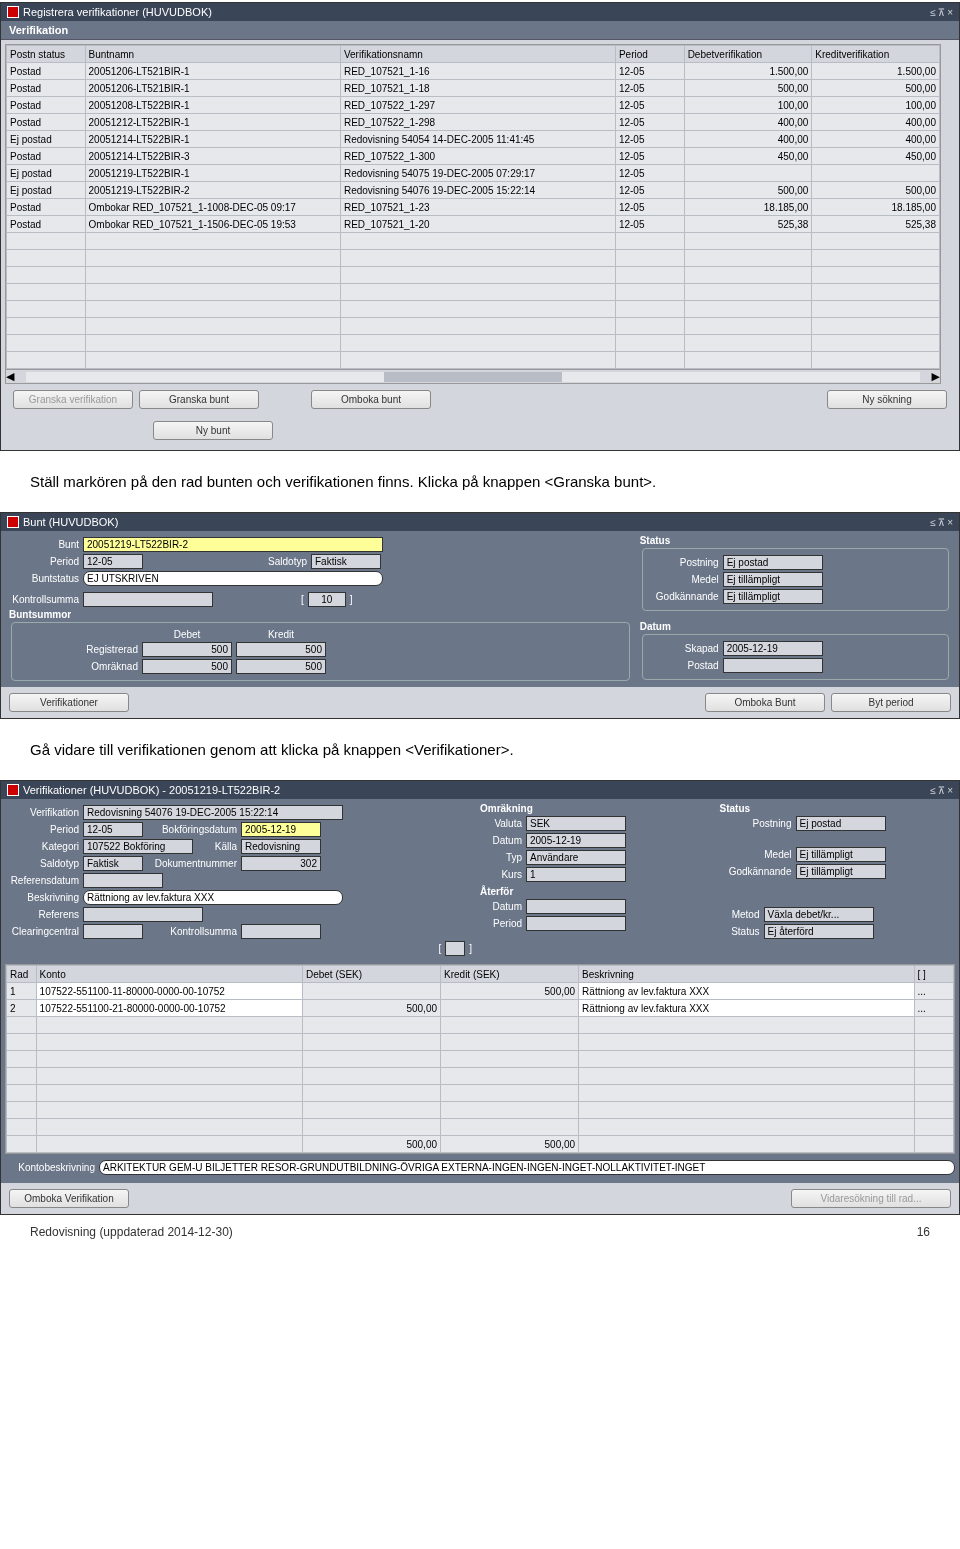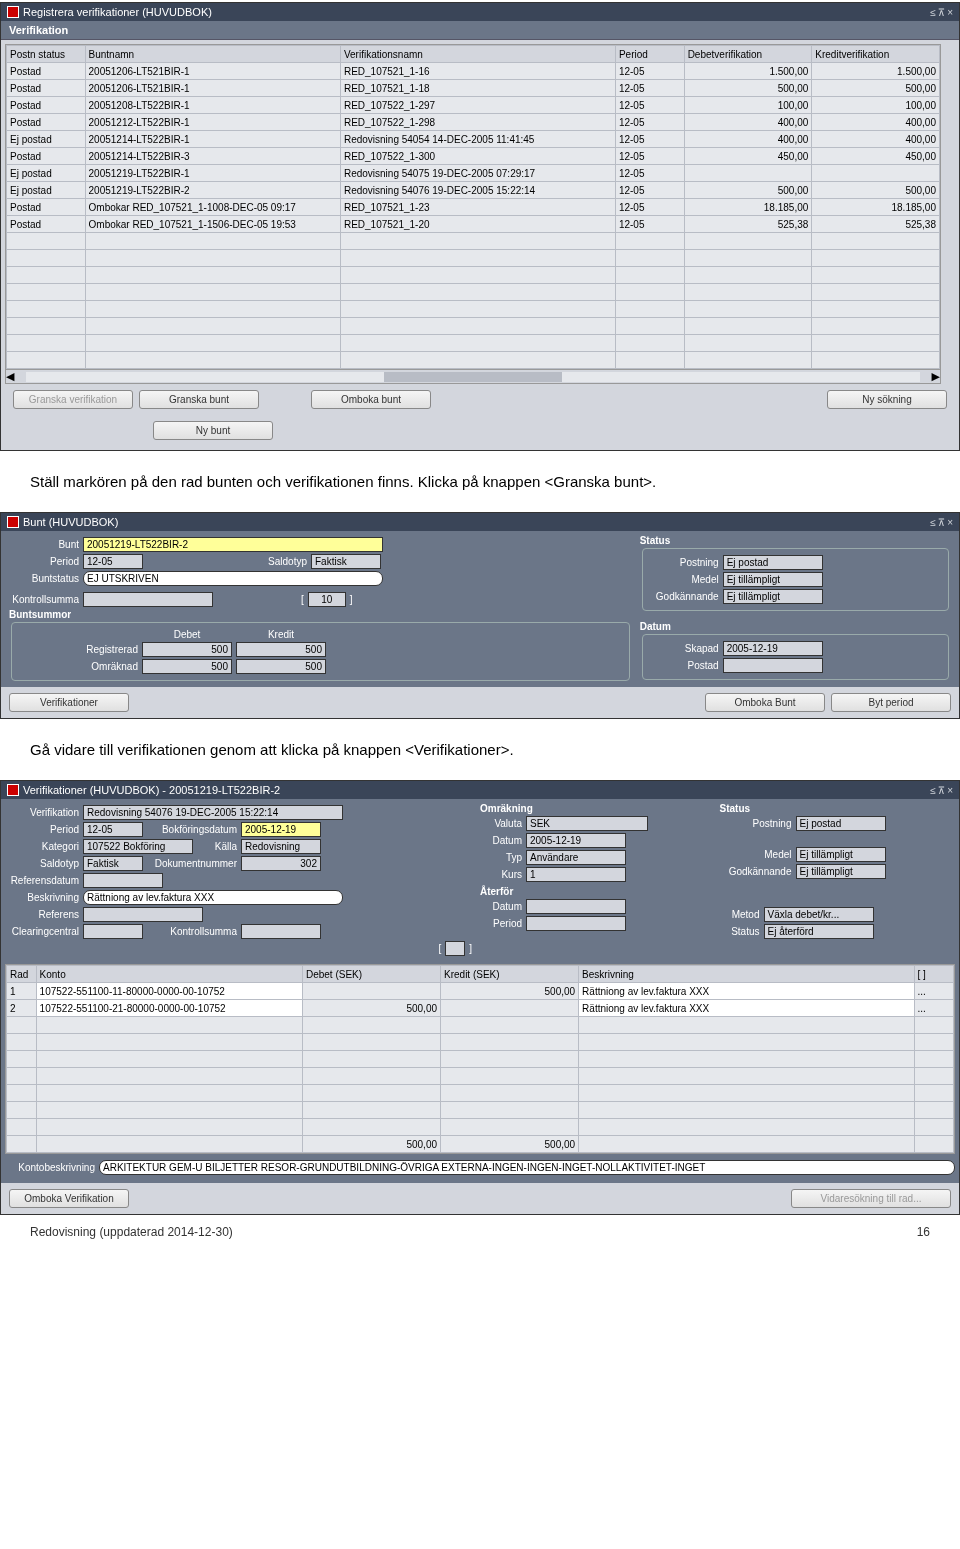--- a/index.html
+++ b/index.html
@@ -396,21 +396,21 @@
           <span class="fld-label" style="min-width:90px">Kontrollsumma</span>
             <span class="fld-input" style="width:80px"></span>
         </div>
         <div class="form-row"><span style="flex:1"></span>[<span class="fld-input" style="width:20px"></span>]</div>
       </div>
       <div style="flex:0.9">
         <div class="group-label">Omräkning</div>
         <div class="group-box" style="border:none;padding:0">
           <div class="form-row">
               <span class="fld-label" style="min-width:40px">Valuta</span>
-              <span class="fld-input" style="width:122px">SEK</span>
+              <span class="fld-input" style="width:100px">SEK</span>
             </div>
           <div class="form-row">
               <span class="fld-label" style="min-width:40px">Datum</span>
               <span class="fld-input" style="width:100px">2005-12-19</span>
             </div>
           <div class="form-row">
               <span class="fld-label" style="min-width:40px">Typ</span>
               <span class="fld-input" style="width:100px">Användare</span>
             </div>
           <div class="form-row">

